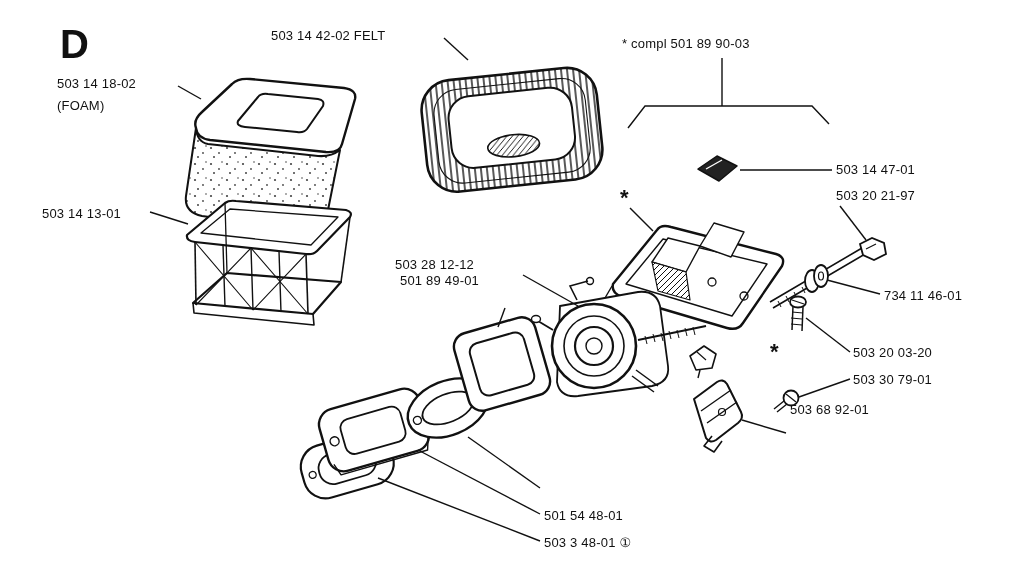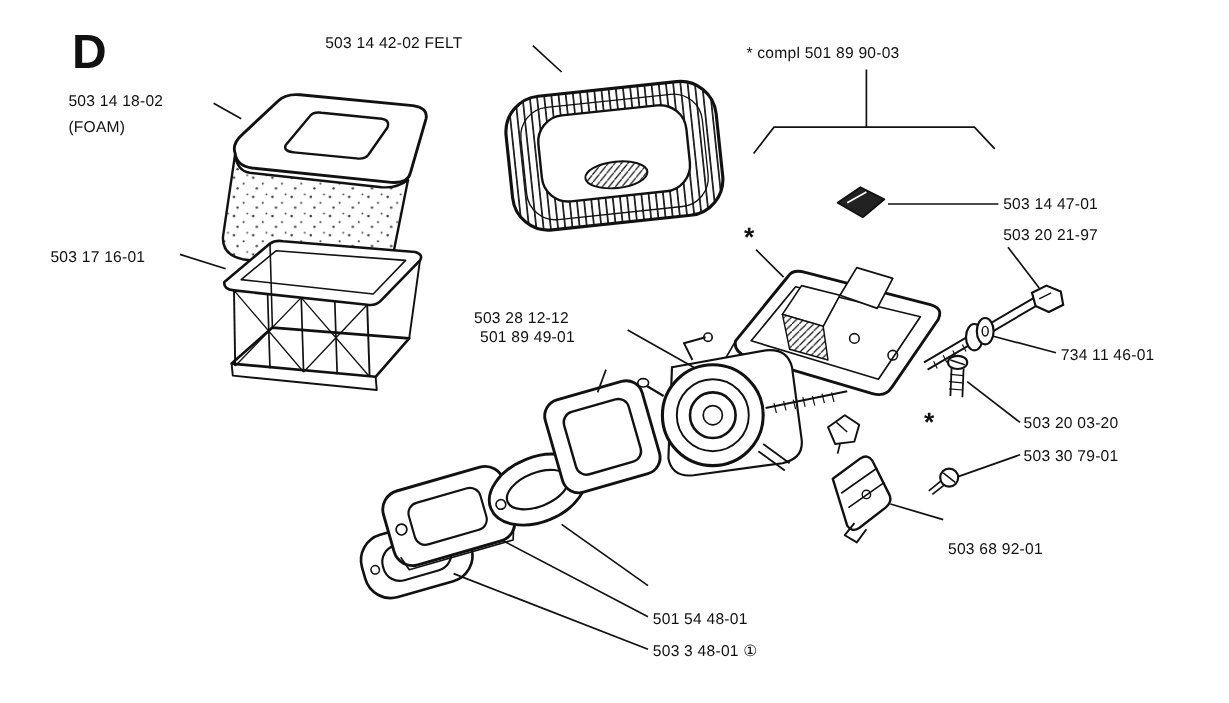--- a/index.html
+++ b/index.html
@@ -181,27 +181,27 @@
       <path d="M540,541 L378,478"></path>
     </g>
   </svg>
 
   <div class="section-letter">D</div>
 
   <div class="lbl" style="left:57px;top:74px">503 14 18-02</div>
   <div class="lbl" style="left:57px;top:96px">(FOAM)</div>
   <div class="lbl" style="left:271px;top:26px">503 14 42-02 FELT</div>
   <div class="lbl" style="left:622px;top:34px">* compl 501 89 90-03</div>
-  <div class="lbl" style="left:42px;top:204px">503 17 16-01</div>
+  <div class="lbl" style="left:42px;top:204px">503 14 13-01</div>
   <div class="lbl" style="left:836px;top:160px">503 14 47-01</div>
   <div class="lbl" style="left:836px;top:186px">503 20 21-97</div>
   <div class="lbl" style="left:884px;top:286px">734 11 46-01</div>
   <div class="lbl" style="left:395px;top:255px">503 28 12-12</div>
   <div class="lbl" style="left:400px;top:271px">501 89 49-01</div>
   <div class="lbl" style="left:853px;top:343px">503 20 03-20</div>
   <div class="lbl" style="left:853px;top:370px">503 30 79-01</div>
-  <div class="lbl" style="left:790px;top:448px">503 68 92-01</div>
+  <div class="lbl" style="left:790px;top:400px">503 68 92-01</div>
   <div class="lbl" style="left:544px;top:506px">501 54 48-01</div>
   <div class="lbl" style="left:544px;top:533px">503 3 48-01 ①</div>
   <div class="lbl ast" style="left:620px;top:188px">*</div>
   <div class="lbl ast" style="left:770px;top:342px">*</div>
 
 </div>
 
 </body></html>

